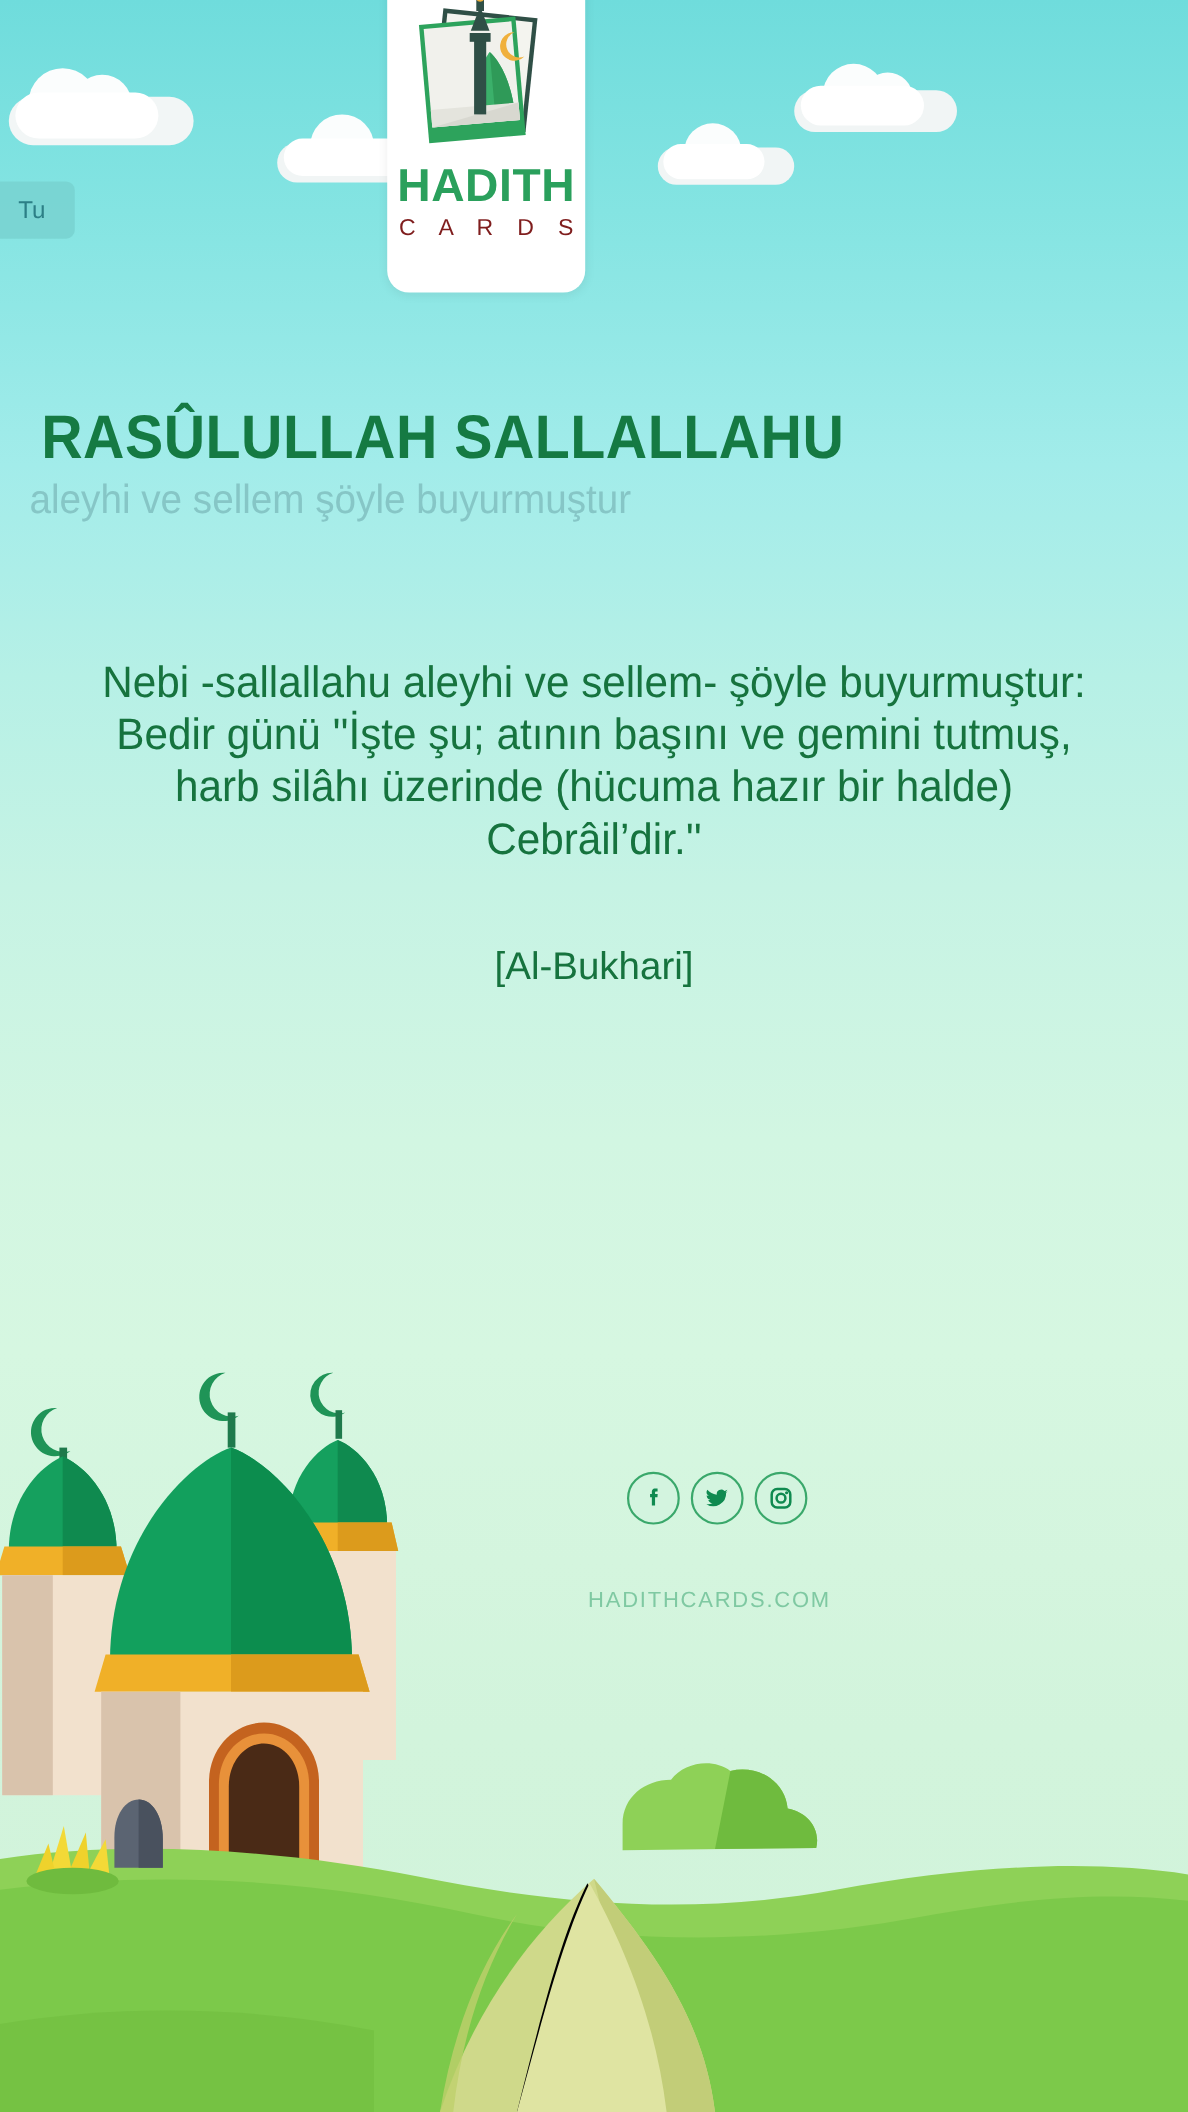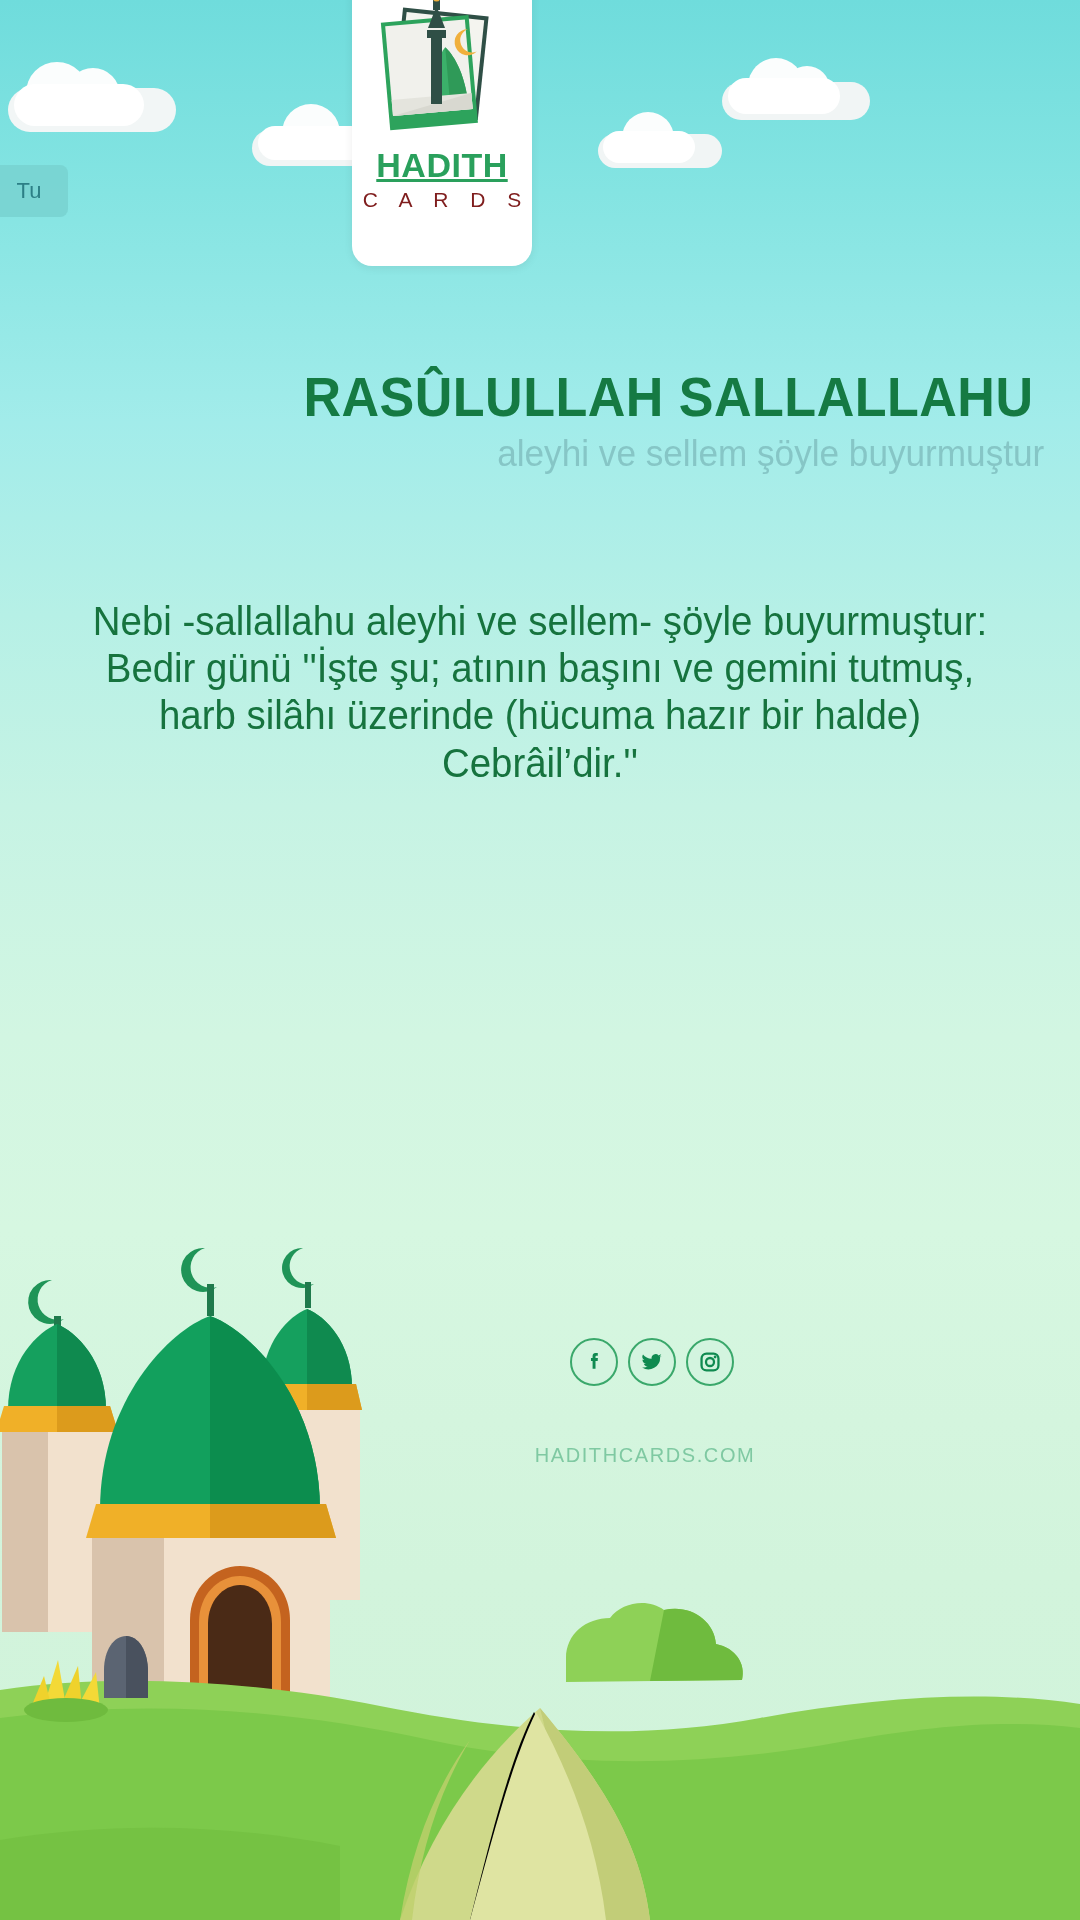--- a/index.html
+++ b/index.html
@@ -31,39 +31,39 @@
   
   #logo-panel{
     position:absolute; left:352px; top:-34px; width:180px; height:300px;
     background:#ffffff; border-radius:20px;
     box-shadow:0 2px 10px rgba(0,0,0,.07);
     display:flex; flex-direction:column; align-items:center;
   }
   #logo-mark{ margin-top:26px; width:150px; height:152px; position:relative; }
   #logo-word{
     font-family:"Liberation Sans", sans-serif;
-    font-weight:bold; font-size:34px; letter-spacing:.5px;
-    color:#2aa05c; line-height:1; margin-top:4px;text-decoration:underline;
+    font-weight:bold; font-size:42px; letter-spacing:.5px;
+    color:#2aa05c; line-height:1; margin-top:4px;
   }
   #logo-sub{
     font-family:"Liberation Sans", sans-serif;
     font-weight:normal; font-size:21px; letter-spacing:8px;
     color:#7f1d1d; line-height:1; margin-top:7px; padding-left:8px;
   }
 
   
   #lang-chip{
     position:absolute; left:-10px; top:165px; width:78px; height:52px;
     background:rgba(120,210,208,.85); border-radius:8px;
     display:flex; align-items:center; justify-content:center;
     color:#2c7f86; font-size:22px;
   }
 
   
-  #heading-block{ position:absolute; left:0; top:368px; width:1071px; text-align:right; }
+  #heading-block{ position:absolute; left:0; top:368px; width:1071px; text-align:left; }
   #title{
     font-family:"Liberation Sans Narrow","Liberation Sans", sans-serif;
     font-weight:bold; font-size:56px; letter-spacing:.5px;
     color:#157a43; line-height:1.05;
     transform:scaleX(.93); transform-origin:center;
   }
   #subtitle{
     font-family:"Liberation Sans Narrow","Liberation Sans", sans-serif;
     font-size:37px; color:#86c6c6; line-height:1.15; margin-top:6px;
     transform:scaleX(.95); transform-origin:center;
@@ -182,20 +182,21 @@
     <div id="logo-sub">C A R D S</div>
   </div>
 
   <div id="heading-block">
     <div id="title">RASÛLULLAH SALLALLAHU</div>
     <div id="subtitle">aleyhi ve sellem şöyle buyurmuştur</div>
   </div>
 
   <div id="body-block">
     <div id="hadith-text">Nebi -sallallahu aleyhi ve sellem- şöyle buyurmuştur: Bedir günü ''İşte şu; atının başını ve gemini tutmuş, harb silâhı üzerinde (hücuma hazır bir halde) Cebrâil’dir.''</div>
+    <div id="source">[Al-Bukhari]</div>
   </div>
 
   <div id="scene">
     <svg viewBox="0 0 1080 700" width="1080" height="700" preserveAspectRatio="none">
 
       <g>
         <path d="M52 60 a22 22 0 1 0 12 39 a17 17 0 1 1 -12 -39 Z" fill="#1f9457"></path>
         <rect x="54" y="96" width="7" height="30" fill="#1f7a4c"></rect>
         <path d="M8 190 C8 140 38 112 57 104 C76 112 106 140 106 190 Z" fill="#15a05e"></path>
         <path d="M57 104 C76 112 106 140 106 190 L57 190 Z" fill="#0f8a4f"></path>

